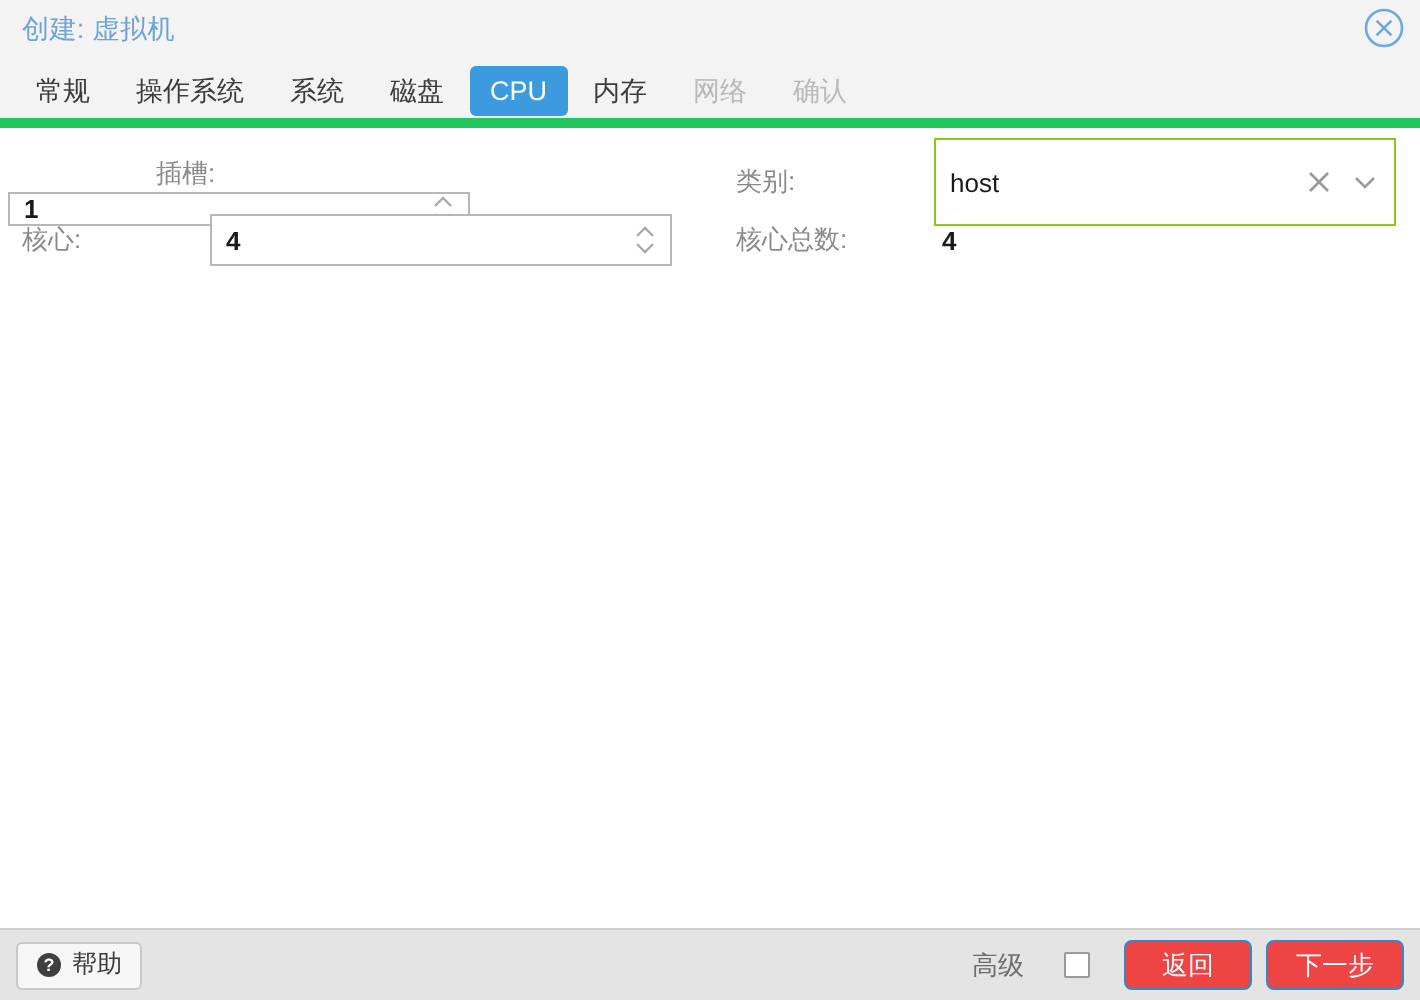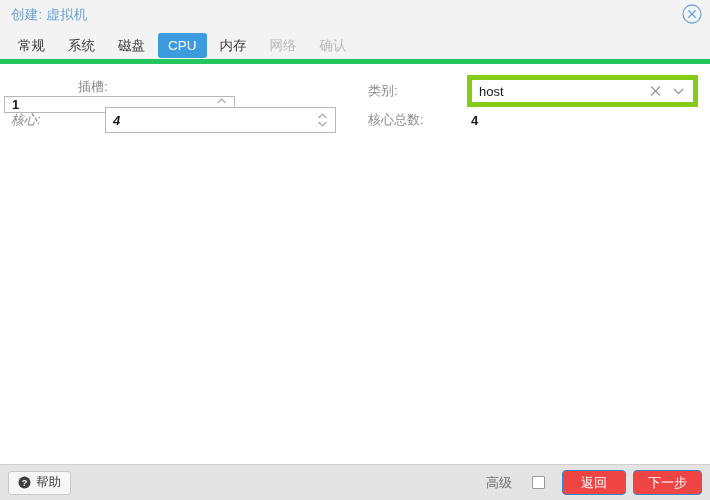--- a/index.html
+++ b/index.html
@@ -96,21 +96,21 @@
     position: relative;
     width: 710px;
   }
   .form-row {
     position: absolute;
     display: flex;
     align-items: center;
     height: 26px;
   }
   .row-slots   { left: 4px;   top: 4px; flex-direction: column; }
-  .row-cores   { left: 0px;   top: 33px; font-style: italic; }
+  .row-cores   { left: 0px;   top: 33px; }
   .row-type    { left: 357px; top: 4px; }
   .row-total   { left: 357px; top: 33px; }
 
   .field-label {
     font-size: 13px;
     color: #8a8a8a;
     width: 105px;
     padding-left: 11px;
     box-sizing: border-box;
     white-space: nowrap;
@@ -142,23 +142,23 @@
     width: 13px;
     height: 18px;
     cursor: pointer;
   }
   .spinner-arrows svg { display: block; }
 
   
   .combo {
     position: relative;
     width: 231px;
-    height: 32px;
-    box-sizing: border-box;
-    border: 5px solid #84cc16;
+    height: 44px;
+    box-sizing: border-box;
+    border: 1px solid #84cc16;
     background: #ffffff;
     display: flex;
     align-items: center;
     text-align: center;
   }
   .combo .val {
     font-size: 13px;
     color: #1a1a1a;
     padding-left: 7px;
   }
@@ -268,20 +268,21 @@
         <svg width="22" height="22" viewBox="0 0 22 22">
           <circle cx="11" cy="11" r="9" fill="none" stroke="#6ea8dd" stroke-width="1.3"></circle>
           <line x1="7.3" y1="7.3" x2="14.7" y2="14.7" stroke="#6ea8dd" stroke-width="1.3"></line>
           <line x1="14.7" y1="7.3" x2="7.3" y2="14.7" stroke="#6ea8dd" stroke-width="1.3"></line>
         </svg>
       </span>
     </div>
 
     <div class="tabbar">
       <div class="tab">常规</div>
+      <div class="tab">操作系统</div>
       <div class="tab">系统</div>
       <div class="tab">磁盘</div>
       <div class="tab active">CPU</div>
       <div class="tab">内存</div>
       <div class="tab disabled">网络</div>
       <div class="tab disabled">确认</div>
     </div>
   </div>
 
   <div class="body-area">

